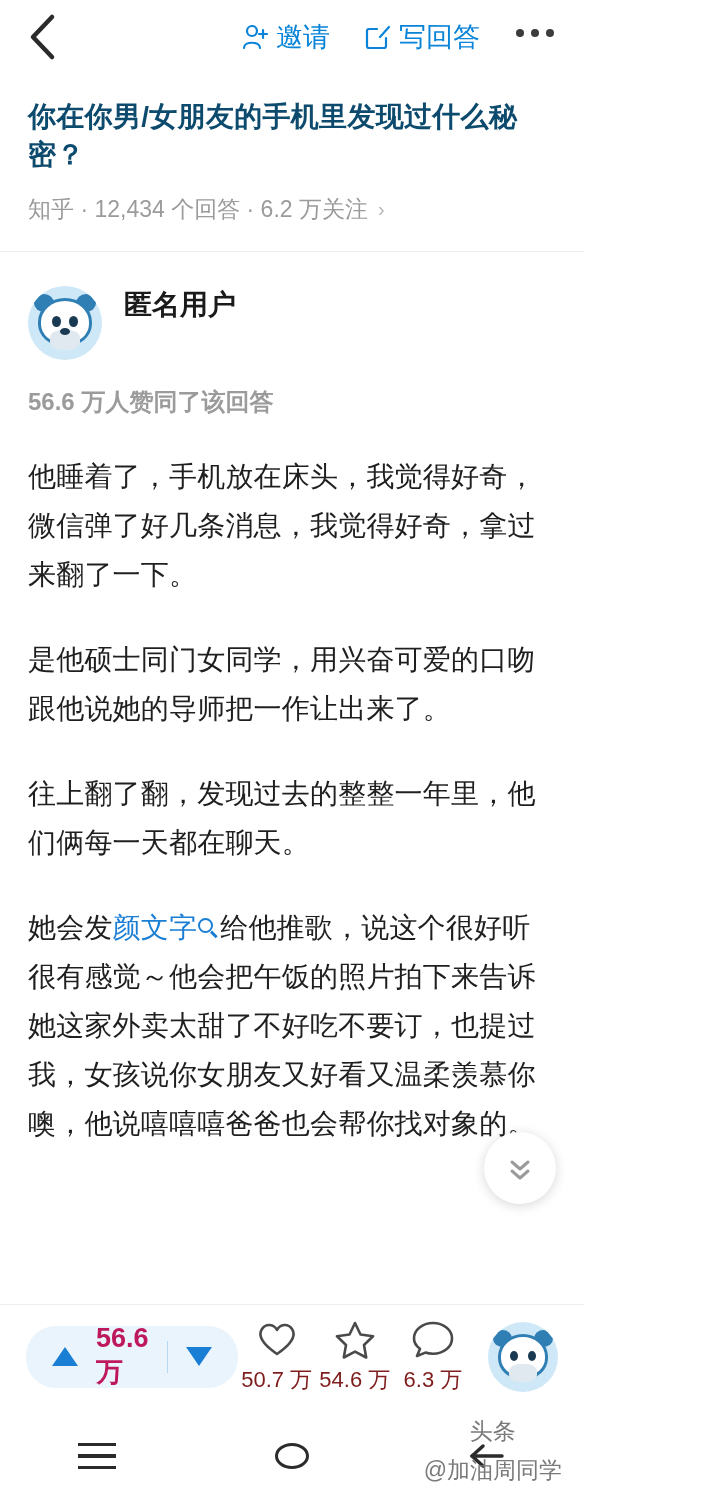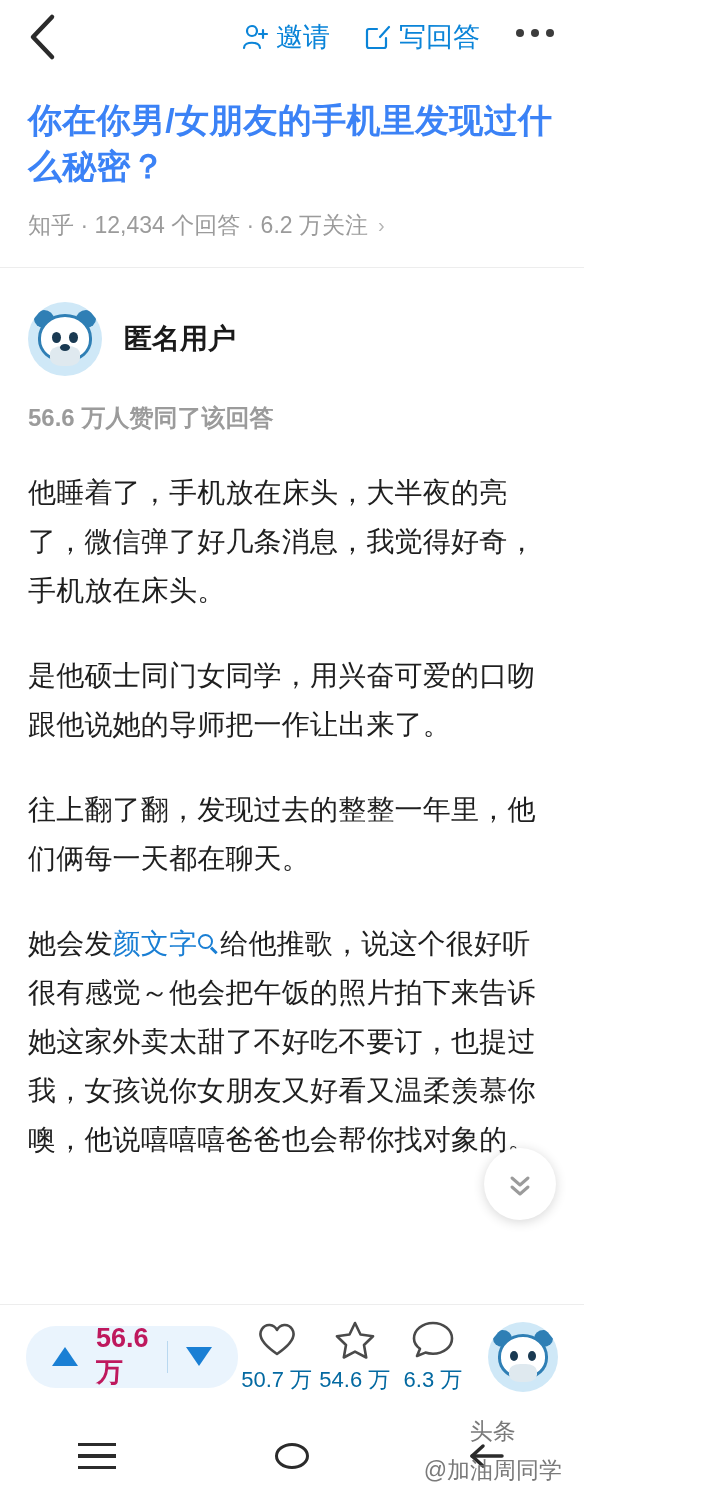--- a/index.html
+++ b/index.html
@@ -57,24 +57,24 @@
     width: 8px; height: 8px; border-radius: 50%;
     background: #3c3c3c;
     display: block;
   }
 
   
   .question {
     padding: 24px 28px 0 28px;
   }
   .q-title {
-    font-size: 34px;
+    font-size: 28px;
     line-height: 1.35;
     font-weight: bold;
-    color: #3b82f6;
+    color: #0c4a6e;
     letter-spacing: 0.3px;
   }
   .q-meta {
     margin-top: 20px;
     font-size: 23px;
     color: #9b9b9b;
     display: flex;
     align-items: center;
     gap: 6px;
     padding-bottom: 26px;
@@ -92,21 +92,20 @@
 
   
   .answer {
     padding: 34px 28px 0 28px;
     flex: 1;
     overflow: hidden;
     position: relative;
   }
   .author-row {
     display: flex;
-    align-items: center;
     gap: 22px;
   }
   .avatar {
     width: 74px; height: 74px;
     border-radius: 50%;
     background: #cfe8f7;
     position: relative;
     overflow: hidden;
     flex: 0 0 74px;
   }
@@ -253,21 +252,21 @@
   .act-item {
     display: flex;
     flex-direction: column;
     align-items: center;
     justify-content: center;
     gap: 6px;
     width: 104px;
   }
   .act-item .lbl {
     font-size: 22px;
-    color: #0369a1;
+    color: #7f1d1d;
   }
   .avatar-sm {
     width: 70px; height: 70px;
     border-radius: 50%;
     background: #cfe8f7;
     position: relative;
     overflow: hidden;
     margin-left: 16px;
     flex: 0 0 70px;
   }
@@ -400,21 +399,21 @@
         <div class="eye-l"></div>
         <div class="eye-r"></div>
         <div class="muzzle"></div>
         <div class="nose"></div>
       </div>
       <div class="author-name">匿名用户</div>
     </div>
 
     <div class="vote-line">56.6 万人赞同了该回答</div>
 
-    <p class="para first">他睡着了，手机放在床头，大半夜的亮了，微信弹了好几条消息，我觉得好奇，手机放在床头。</p>
+    <p class="para first">他睡着了，手机放在床头，我觉得好奇，微信弹了好几条消息，我觉得好奇，拿过来翻了一下。</p>
     <p class="para">是他硕士同门女同学，用兴奋可爱的口吻跟他说她的导师把一作让出来了。</p>
     <p class="para">往上翻了翻，发现过去的整整一年里，他们俩每一天都在聊天。</p>
 
     <p class="para"><span>她会发</span><span class="link-term">颜文字</span><span class="mini-search"><span class="circ"></span><span class="hnd"></span></span><span>给他推歌，说这个很好听很有感觉～他会把午饭的照片拍下来告诉她这家外卖太甜了不好吃不要订，也提过我，女孩说你女朋友又好看又温柔羡慕你噢，他说嘻嘻嘻爸爸也会帮你找对象的。</span></p>
 
 
     <div class="expand-btn">
       <svg width="38" height="38" viewBox="0 0 38 38">
         <polyline points="11,13 19,20 27,13" fill="none" stroke="#9b9b9b" stroke-width="3" stroke-linecap="round" stroke-linejoin="round"></polyline>
         <polyline points="11,22 19,29 27,22" fill="none" stroke="#9b9b9b" stroke-width="3" stroke-linecap="round" stroke-linejoin="round"></polyline>

